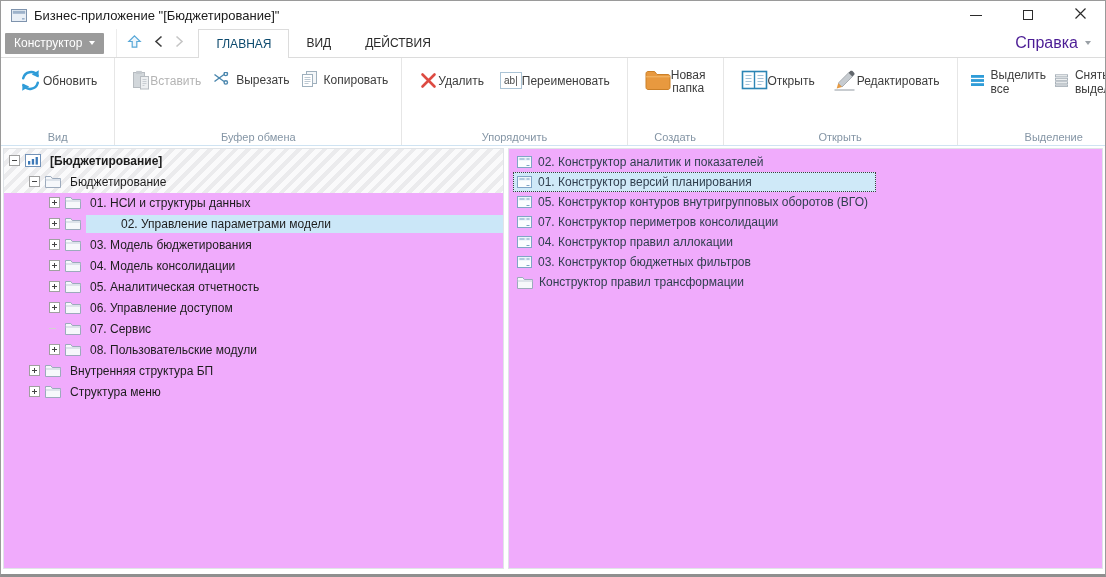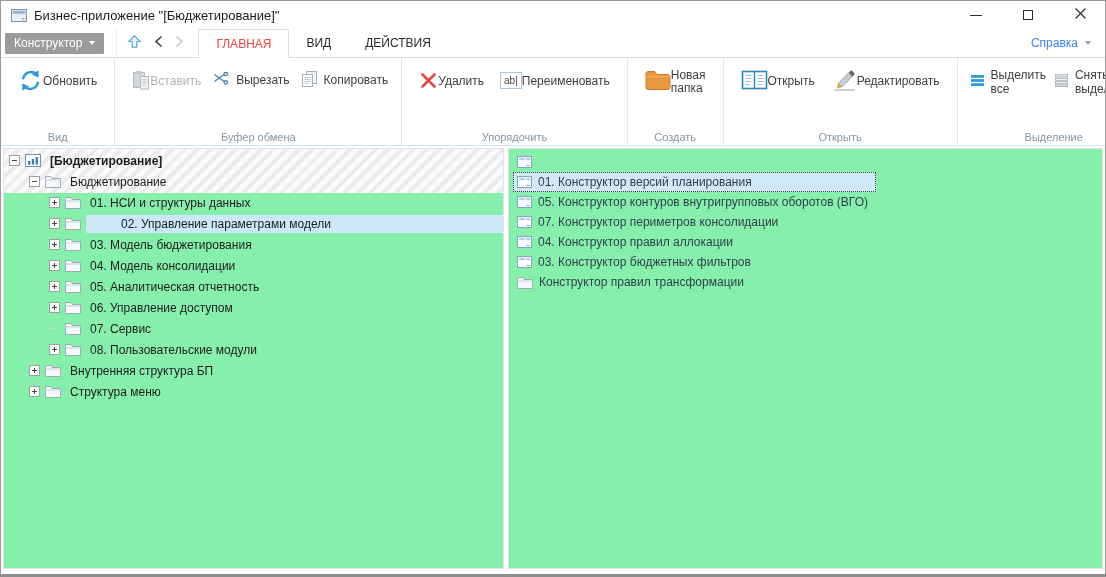--- a/index.html
+++ b/index.html
@@ -16,40 +16,40 @@
   
   .tabrow{position:relative;height:28px;display:flex;align-items:stretch;border-bottom:1px solid #dcdcdc;background:#fff;}
   .constructor-btn{align-self:center;margin-left:4px;height:21px;padding:0 9px;background:#9b9b9b;
     color:#fff;font-size:12px;display:flex;align-items:center;border-radius:1px;}
   .caret{display:inline-block;width:0;height:0;border-left:3.5px solid transparent;border-right:3.5px solid transparent;
     border-top:4px solid currentColor;margin-left:7px;}
   .nav-cluster{display:flex;align-items:center;gap:12px;margin:0 10px 0 12px;padding-left:10px;border-left:1px solid #ececec;}
   .nav-btn{display:flex;align-items:center;}
   .tabs{display:flex;align-items:stretch;margin-left:4px;}
   .tab{display:flex;align-items:center;padding:0 17px;font-size:12px;color:#2b2b2b;}
-  .tab.active{color:#ef4444;background:#fff;border:1px solid #dcdcdc;border-bottom:none;margin-bottom:-1px;}
-  .help-menu{margin-left:auto;margin-right:14px;align-self:center;display:flex;align-items:center;font-size:12px;color:#3b82f6;}
+  .tab.active{color:#0c4a6e;background:#fff;border:1px solid #dcdcdc;border-bottom:none;margin-bottom:-1px;}
+  .help-menu{margin-left:auto;margin-right:14px;align-self:center;display:flex;align-items:center;font-size:16px;color:#4c1d95;}
   .help-menu .caret{color:#9aa0a6;}
   
   .ribbon{display:flex;align-items:stretch;height:88px;box-sizing:border-box;border-bottom:1px solid #cfe3f2;background:#fff;}
   .rgroup{position:relative;display:flex;align-items:flex-start;padding:4px 9px 16px;border-right:1px solid #e6e6e6;}
   .rgroup-label{position:absolute;bottom:2px;left:0;right:0;text-align:center;font-size:11px;color:#8495a5;}
   .rbtn-large{display:flex;align-items:center;padding:2px 8px;font-size:12px;color:#3d3d3d;}
   .rbtn-large .icon-wrap{height:32px;display:flex;align-items:center;justify-content:center;margin-bottom:3px;}
-  .rbtn-large .lbl{line-height:13px;text-align:left;}
+  .rbtn-large .lbl{line-height:13px;text-align:center;}
   .rbtn-large.disabled{color:#b4b4b4;}
   .lbl-narrow{max-width:52px;}
   .smallcol{display:flex;gap:4px;margin-top:7px;}
   .rbtn-small{display:flex;align-items:center;gap:7px;font-size:12px;color:#3d3d3d;padding:2px 4px;height:18px;}
   .rename-box{display:inline-block;border:1px solid #abc4d6;background:#fff;padding:0 3px;height:15px;line-height:15px;
     font-size:10px;color:#444;}
   .objline{display:flex;align-items:center;}
   
   .content{height:429px;box-sizing:border-box;display:flex;padding:2px 2px 6px 2px;background:#fff;}
-  .pane{border:1px solid #e0e4e8;background:#86efac;position:relative;overflow:hidden;box-sizing:border-box;}
+  .pane{border:1px solid #e0e4e8;background:#f0abfc;position:relative;overflow:hidden;box-sizing:border-box;}
   .pane-left{width:501px;flex:none;}
   .splitter{width:4px;flex:none;}
   .pane-right{flex:1;}
   .hatch{position:absolute;top:0;left:0;right:0;height:44px;
     background:repeating-linear-gradient(135deg,#ebebed 0 4px,#fafafb 4px 9px);}
   
   .tree{position:relative;padding-top:1px;}
   .tree-row{height:21px;display:flex;align-items:center;font-size:12px;color:#1d1d1d;}
   .tree-row.bold .tlabel{font-weight:bold;}
   .indent{flex:none;}
@@ -419,20 +419,21 @@
     <div class="pane pane-right">
       <div class="list">
           <div class="list-row">
             <span class="licon">
               <svg width="15" height="12" viewBox="0 0 15 12">
                 <rect x="0.5" y="0.5" width="14" height="11" fill="#fbfdfe" stroke="#7fa5c6"></rect>
                 <rect x="1.5" y="1.5" width="12" height="3" fill="#e2edf6"></rect>
                 <path d="M2.5 3 L7.5 3 M9.5 3 L12.5 3 M9.5 9.5 L12.5 9.5" stroke="#7fa5c6" fill="none"></path>
               </svg>
             </span>
+            <span>02. Конструктор аналитик и показателей</span>
           </div>
           <div class="list-row selected">
             <span class="licon">
               <svg width="15" height="12" viewBox="0 0 15 12">
                 <rect x="0.5" y="0.5" width="14" height="11" fill="#fbfdfe" stroke="#7fa5c6"></rect>
                 <rect x="1.5" y="1.5" width="12" height="3" fill="#e2edf6"></rect>
                 <path d="M2.5 3 L7.5 3 M9.5 3 L12.5 3 M9.5 9.5 L12.5 9.5" stroke="#7fa5c6" fill="none"></path>
               </svg>
             </span>
             <span>01. Конструктор версий планирования</span>

